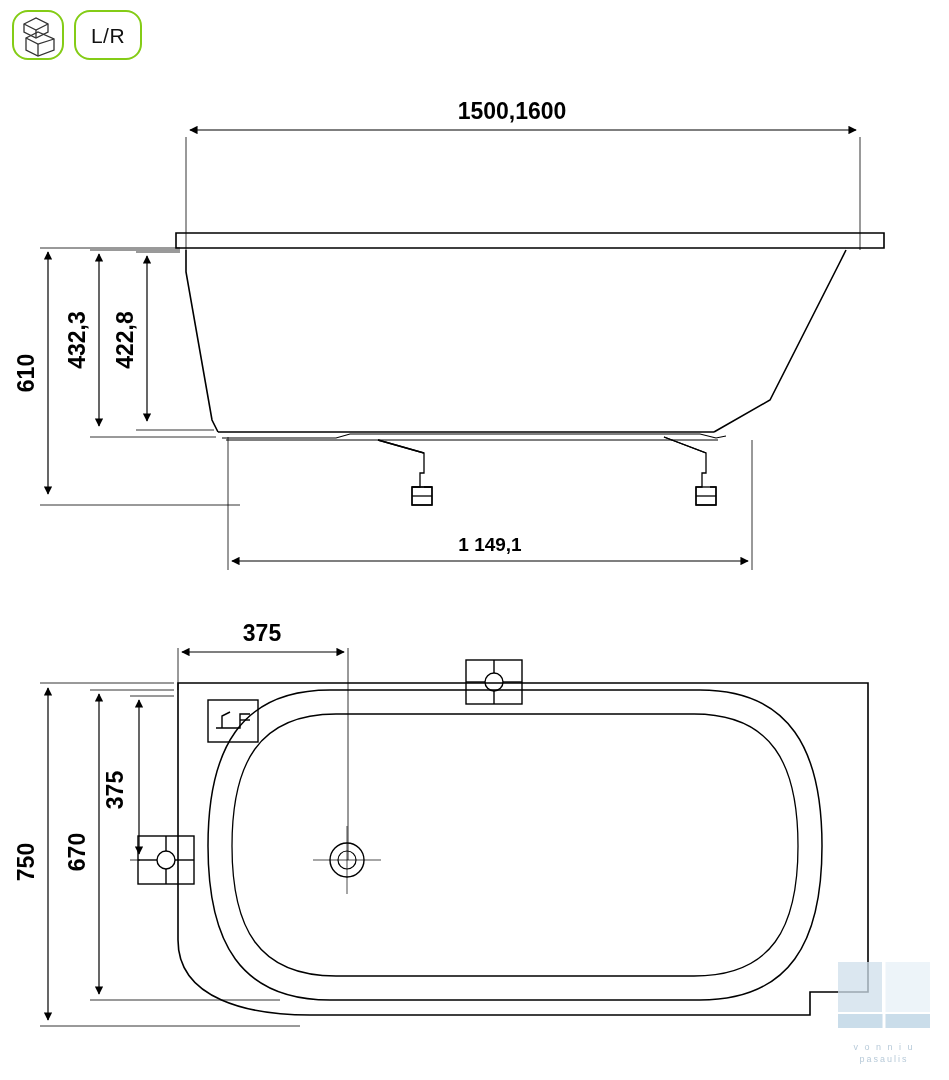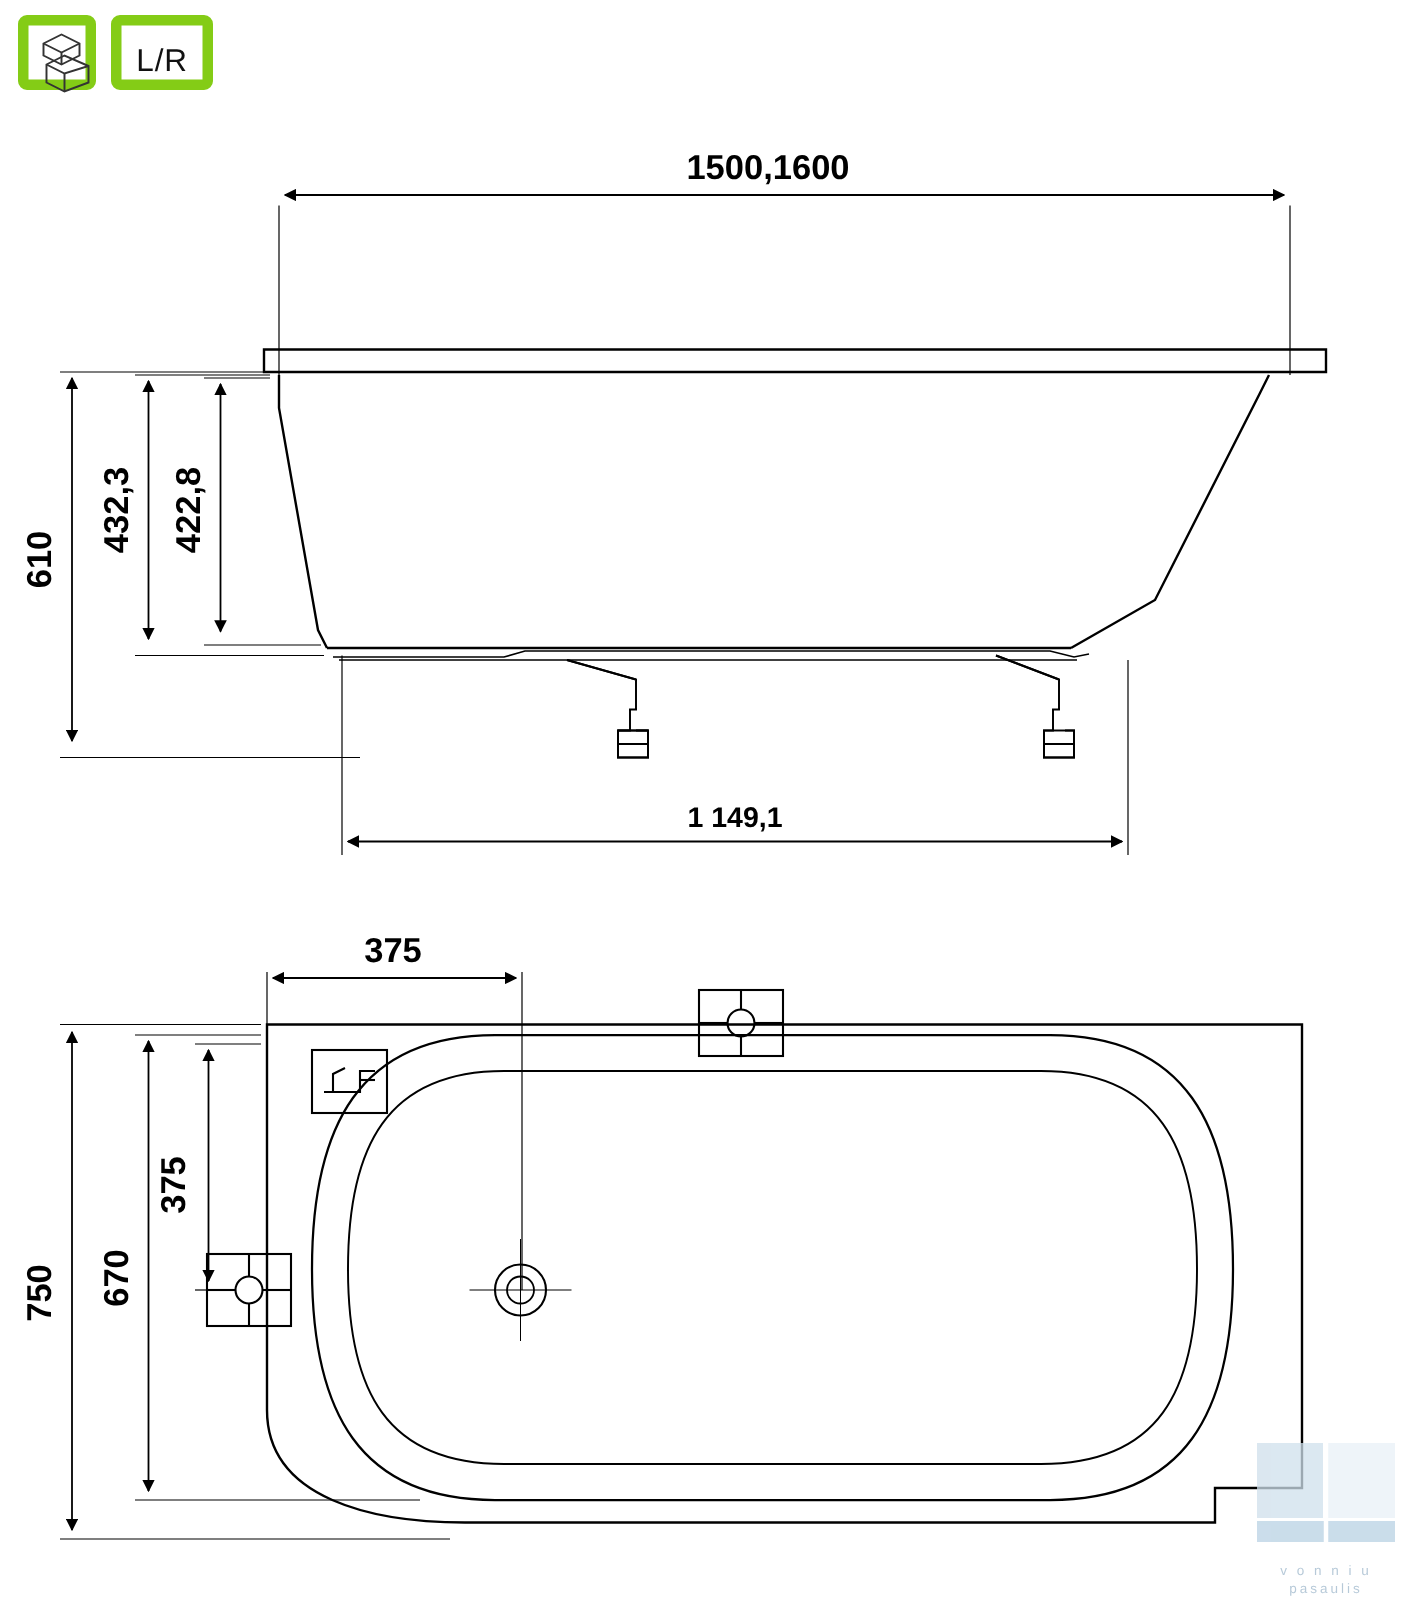--- a/index.html
+++ b/index.html
@@ -17,22 +17,22 @@
   }
   #stage {
     position: absolute;
     left: 0; top: 0;
     width: 949px;
     height: 1080px;
   }
   .icon-btn {
     position: absolute;
     box-sizing: border-box;
-    border: 7px solid #84cc16;
-    border-radius: 6px;
+    border: 2px solid #84cc16;
+    border-radius: 16px;
     background: #ffffff;
   }
   #btn-variant { left: 12px; top: 10px; width: 52px; height: 50px; }
   #btn-lr      { left: 74px; top: 10px; width: 68px; height: 50px; }
   #btn-lr .lr-label {
     display: block;
     width: 100%;
     text-align: center;
     line-height: 48px;
     font-size: 21px;

